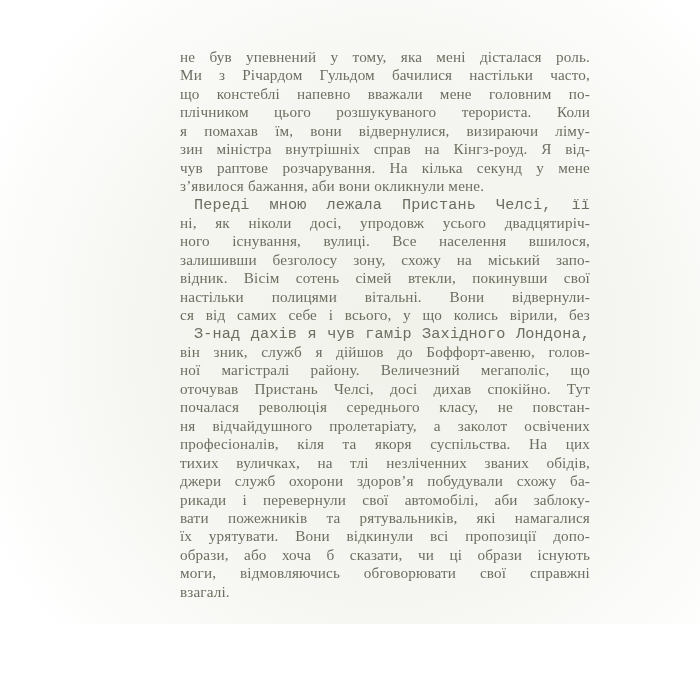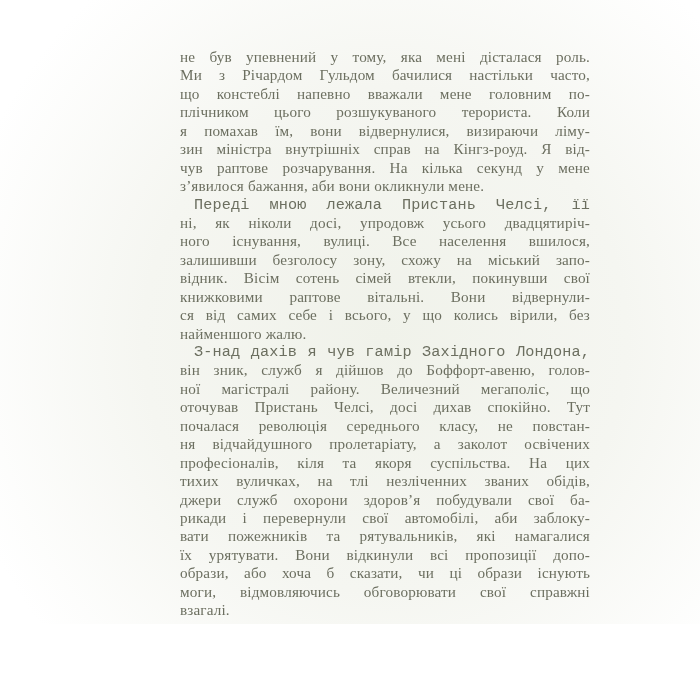--- a/index.html
+++ b/index.html
@@ -62,32 +62,31 @@
       <div class="line">плічником цього розшукуваного терориста. Коли</div>
       <div class="line">я помахав їм, вони відвернулися, визираючи ліму-</div>
       <div class="line">зин міністра внутрішніх справ на Кінгз-роуд. Я від-</div>
       <div class="line">чув раптове розчарування. На кілька секунд у мене</div>
       <div class="line para-end">з’явилося бажання, аби вони окликнули мене.</div>
       <div class="line indent">Переді мною лежала Пристань Челсі, її порож-</div>
       <div class="line">ні, як ніколи досі, упродовж усього двадцятиріч-</div>
       <div class="line">ного існування, вулиці. Все населення вшилося,</div>
       <div class="line">залишивши безголосу зону, схожу на міський запо-</div>
       <div class="line">відник. Вісім сотень сімей втекли, покинувши свої</div>
-      <div class="line">книжковими раптове вітальні. Вони відвернули-</div>
+      <div class="line">настільки полицями вітальні. Вони відвернули-</div>
       <div class="line">ся від самих себе і всього, у що колись вірили, без</div>
-      <div class="line para-end">найменшого жалю.</div>
       <div class="line indent">З-над дахів я чув гамір Західного Лондона, але</div>
       <div class="line">він зник, служб я дійшов до Боффорт-авеню, голов-</div>
       <div class="line">ної магістралі району. Величезний мегаполіс, що</div>
       <div class="line">оточував Пристань Челсі, досі дихав спокійно. Тут</div>
       <div class="line">почалася революція середнього класу, не повстан-</div>
       <div class="line">ня відчайдушного пролетаріату, а заколот освічених</div>
       <div class="line">професіоналів, кіля та якоря суспільства. На цих</div>
       <div class="line">тихих вуличках, на тлі незліченних званих обідів,</div>
-      <div class="line">джери служб охорони здоров’я побудували свої ба-</div>
+      <div class="line">джери служб охорони здоров’я побудували схожу ба-</div>
       <div class="line">рикади і перевернули свої автомобілі, аби заблоку-</div>
       <div class="line">вати пожежників та рятувальників, які намагалися</div>
       <div class="line">їх урятувати. Вони відкинули всі пропозиції допо-</div>
       <div class="line">образи, або хоча б сказати, чи ці образи існують</div>
       <div class="line">моги, відмовляючись обговорювати свої справжні</div>
       <div class="line para-end">взагалі.</div>
     </div>
   <div class="page-number">8</div>
 </div>
 

